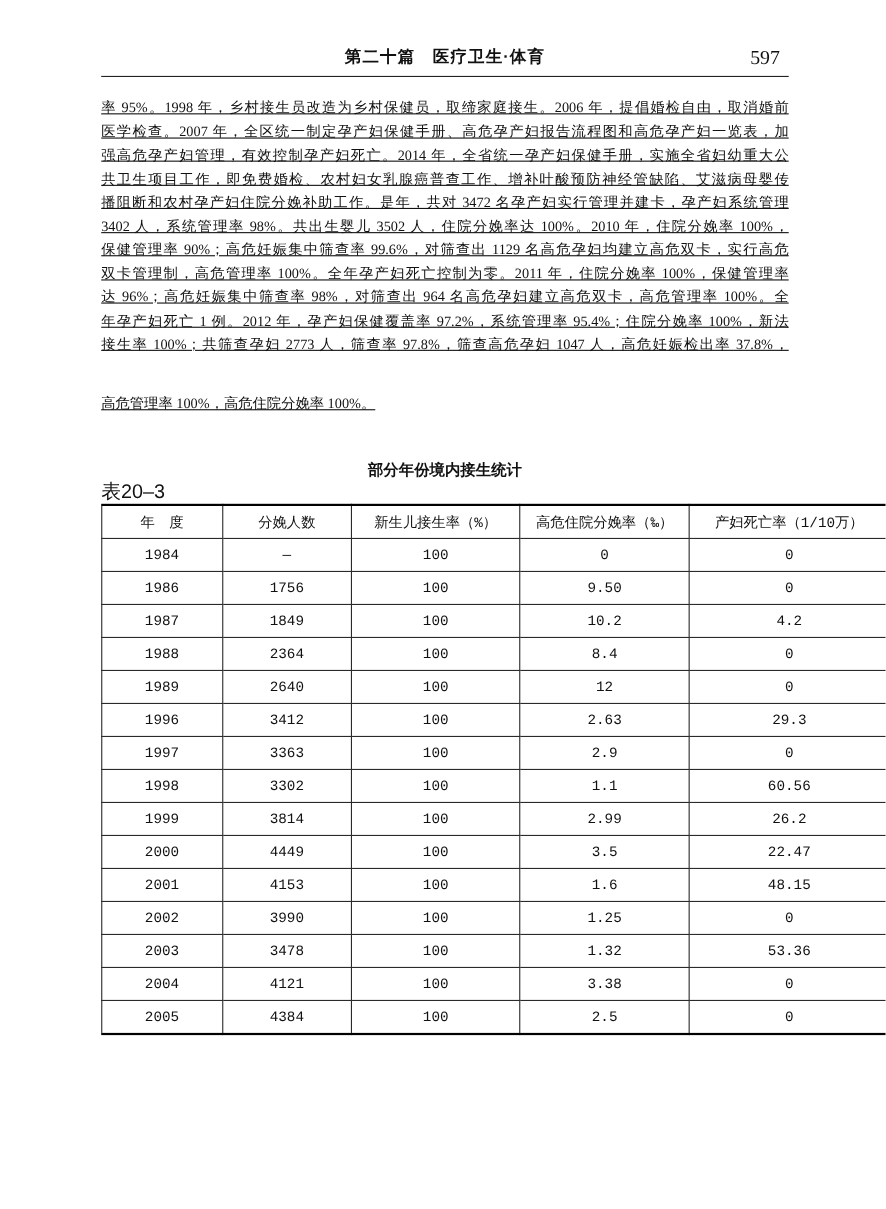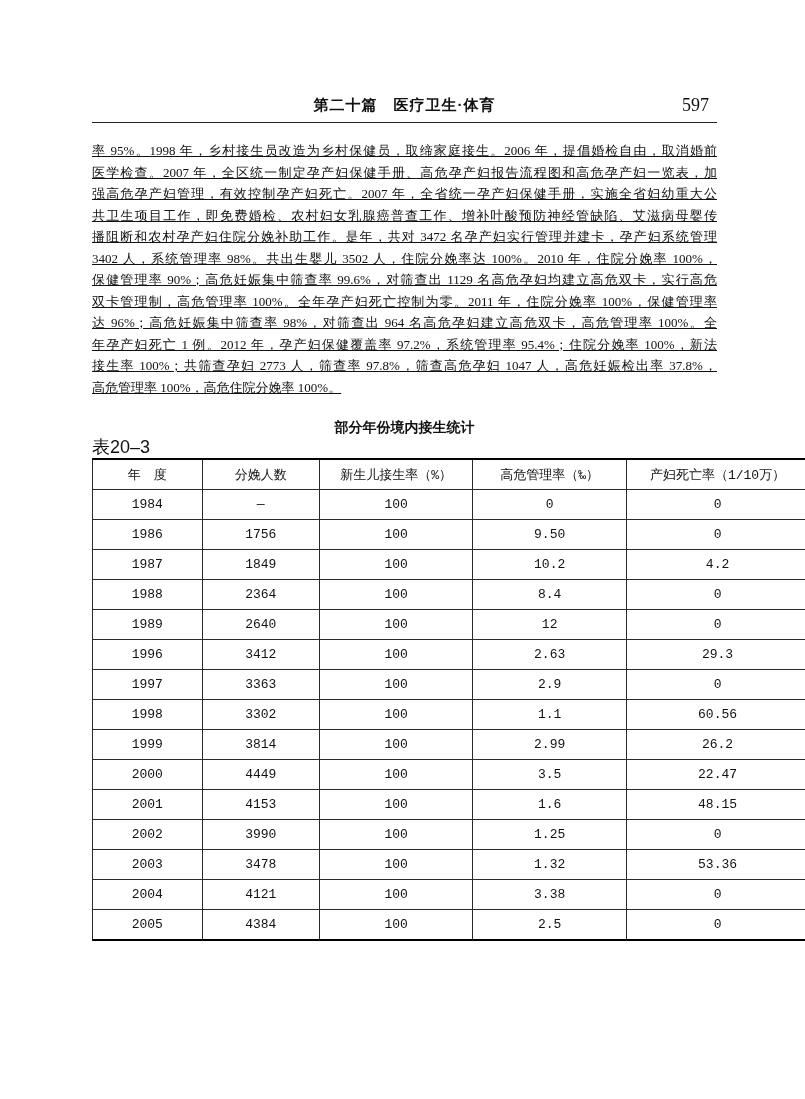--- a/index.html
+++ b/index.html
@@ -11,21 +11,21 @@
     width: 805px;
     height: 1099px;
     overflow: hidden;
     color: #111111;
     font-family: "Liberation Serif", "DejaVu Serif", serif;
   }
   .page {
     position: relative;
     width: 625px;
     margin: 0;
-    padding: 97px 88px 0 92px;
+    padding: 44px 88px 0 92px;
   }
   
   .page-header {
     position: relative;
     height: 16px;
   }
   .header-title {
     display: block;
     text-align: center;
     font-family: "Liberation Sans", "DejaVu Sans", sans-serif;
@@ -56,24 +56,25 @@
   .text-line {
     line-height: 21.5px;
     text-align: justify;
     text-align-last: justify;
     text-justify: inter-character;
     white-space: normal;
     text-decoration: underline;
   }
   .text-line.last {
     text-align-last: left;
+    margin-top: 32px;
   }
   
   .table-title {
-    margin-top: 22px;
+    margin-top: 43px;
     text-align: center;
     font-family: "Liberation Sans", "DejaVu Sans", sans-serif;
     font-weight: bold;
     font-size: 14px;
     line-height: 15px;
   }
   .table-label {
     margin-top: 5px;
     font-family: "Liberation Sans", "DejaVu Sans", sans-serif;
     font-size: 18px;
@@ -111,21 +112,21 @@
   <header class="page-header">
     <span class="header-title">第二十篇　医疗卫生·体育</span>
     <span class="page-number">597</span>
   </header>
 
   <hr class="header-rule">
 
   <div class="body-text" id="paragraph">
       <div class="text-line">率 95%。1998 年，乡村接生员改造为乡村保健员，取缔家庭接生。2006 年，提倡婚检自由，取消婚前</div>
       <div class="text-line">医学检查。2007 年，全区统一制定孕产妇保健手册、高危孕产妇报告流程图和高危孕产妇一览表，加</div>
-      <div class="text-line">强高危孕产妇管理，有效控制孕产妇死亡。2007 年，全省统一孕产妇保健手册，实施全省妇幼重大公</div>
+      <div class="text-line">强高危孕产妇管理，有效控制孕产妇死亡。2014 年，全省统一孕产妇保健手册，实施全省妇幼重大公</div>
       <div class="text-line">共卫生项目工作，即免费婚检、农村妇女乳腺癌普查工作、增补叶酸预防神经管缺陷、艾滋病母婴传</div>
       <div class="text-line">播阻断和农村孕产妇住院分娩补助工作。是年，共对 3472 名孕产妇实行管理并建卡，孕产妇系统管理</div>
       <div class="text-line">3402 人，系统管理率 98%。共出生婴儿 3502 人，住院分娩率达 100%。2010 年，住院分娩率 100%，</div>
       <div class="text-line">保健管理率 90%；高危妊娠集中筛查率 99.6%，对筛查出 1129 名高危孕妇均建立高危双卡，实行高危</div>
       <div class="text-line">双卡管理制，高危管理率 100%。全年孕产妇死亡控制为零。2011 年，住院分娩率 100%，保健管理率</div>
       <div class="text-line">达 96%；高危妊娠集中筛查率 98%，对筛查出 964 名高危孕妇建立高危双卡，高危管理率 100%。全</div>
       <div class="text-line">年孕产妇死亡 1 例。2012 年，孕产妇保健覆盖率 97.2%，系统管理率 95.4%；住院分娩率 100%，新法</div>
       <div class="text-line">接生率 100%；共筛查孕妇 2773 人，筛查率 97.8%，筛查高危孕妇 1047 人，高危妊娠检出率 37.8%，</div>
       <div class="text-line last">高危管理率 100%，高危住院分娩率 100%。</div>
     </div>
@@ -140,21 +141,21 @@
         <col style="width: 16.4%;">
         <col style="width: 21.4%;">
         <col style="width: 21.5%;">
         <col style="width: 25.4%;">
       </colgroup>
     <thead id="table-head">
         <tr>
           <th>年　度</th>
           <th>分娩人数</th>
           <th>新生儿接生率（%）</th>
-          <th>高危管理率（‰）</th>
+          <th>高危住院分娩率（‰）</th>
           <th>产妇死亡率（1/10万）</th>
         </tr>
       </thead>
     <tbody id="table-body">
         <tr>
           <td>1984</td>
           <td>—</td>
           <td>100</td>
           <td>0</td>
           <td>0</td>

